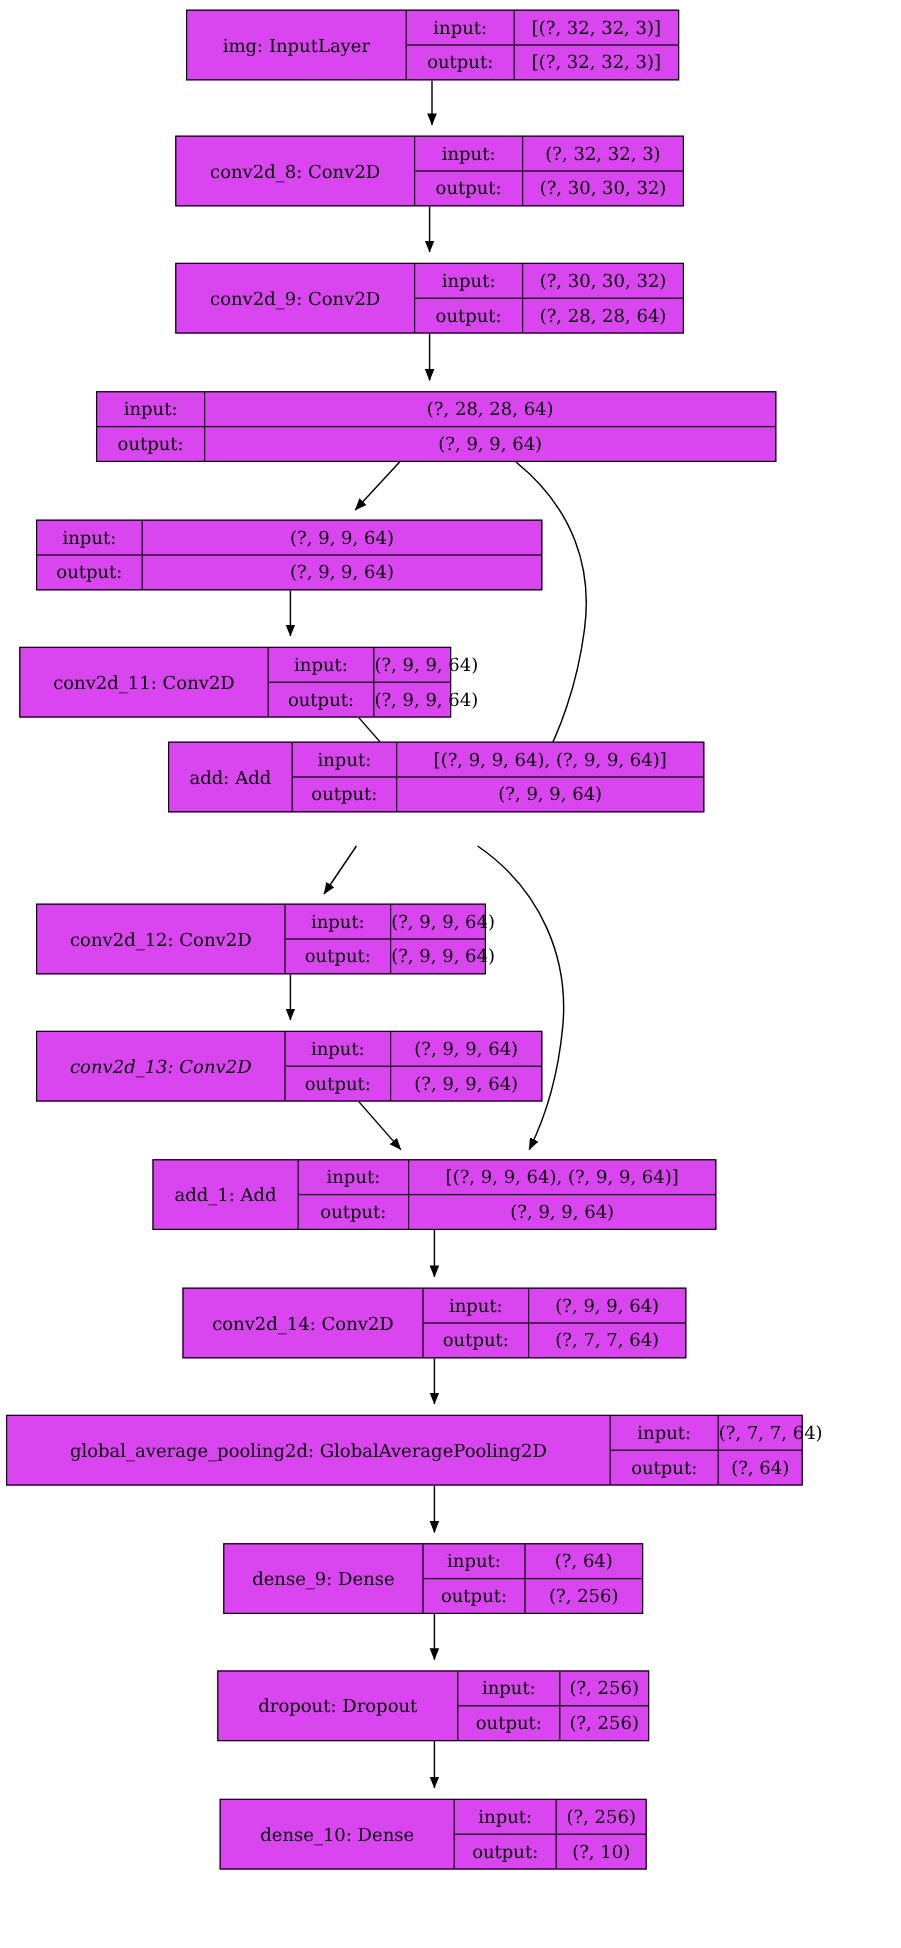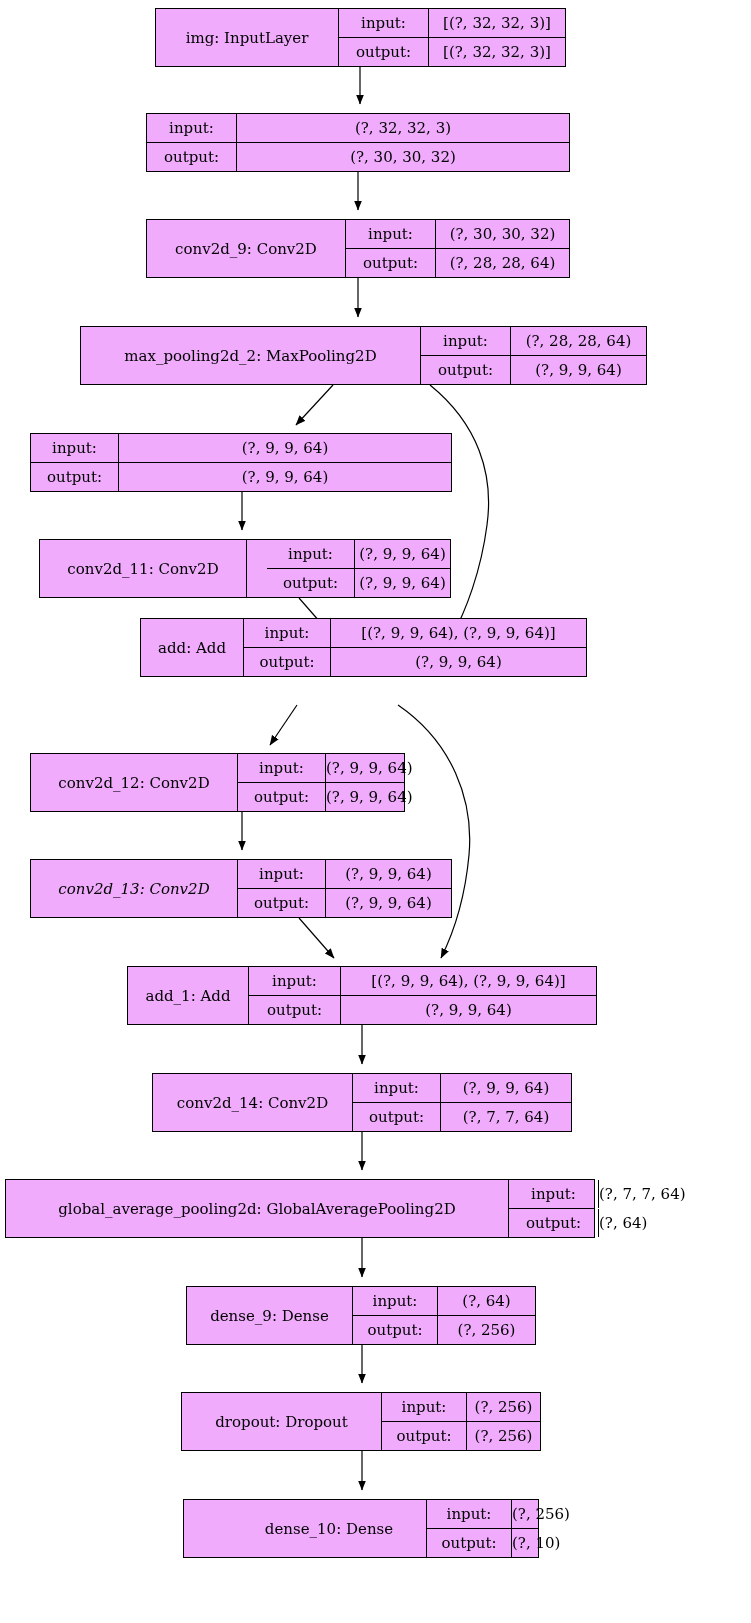--- a/index.html
+++ b/index.html
@@ -6,21 +6,21 @@
   #canvas{
     position:relative;
     width:751px;height:1623px;
     background:#ffffff;
     font-family:"DejaVu Serif","Liberation Serif",serif;
     font-size:15px;color:#000;
   }
   #edges{position:absolute;left:0;top:0;pointer-events:none;}
   .node{
     position:absolute;display:flex;height:59px;box-sizing:border-box;
-    border:1px solid #000;background:#f0abfc;
+    border:1px solid #000;background:#d946ef;
   }
   .title{
     display:flex;align-items:center;justify-content:center;
     border-right:1px solid #000;flex-shrink:0;text-align:center;
     padding:0 4px;box-sizing:border-box;white-space:nowrap;
   }
   .io{flex:1;display:flex;flex-direction:column;min-width:0;}
   .row{flex:1;display:flex;min-width:0;}
   .row.out{border-top:1px solid #000;}
   .lbl{
@@ -68,20 +68,21 @@
         <div class="val">[(?, 32, 32, 3)]</div>
       </div>
       <div class="row out">
         <div class="lbl" style="width:90px;">output:</div>
         <div class="val">[(?, 32, 32, 3)]</div>
       </div>
     </div>
   </div>
 
   <div class="node" style="left:146px;top:113px;width:424px;">
+    <div class="title" style="width:199px;">conv2d_8: Conv2D</div>
     <div class="io">
       <div class="row">
         <div class="lbl" style="width:90px;">input:</div>
         <div class="val">(?, 32, 32, 3)</div>
       </div>
       <div class="row out">
         <div class="lbl" style="width:90px;">output:</div>
         <div class="val">(?, 30, 30, 32)</div>
       </div>
     </div>
@@ -95,21 +96,20 @@
         <div class="val">(?, 30, 30, 32)</div>
       </div>
       <div class="row out">
         <div class="lbl" style="width:90px;">output:</div>
         <div class="val">(?, 28, 28, 64)</div>
       </div>
     </div>
   </div>
 
   <div class="node" style="left:80px;top:326px;width:567px;">
-    <div class="title" style="width:340px;">max_pooling2d_2: MaxPooling2D</div>
     <div class="io">
       <div class="row">
         <div class="lbl" style="width:90px;">input:</div>
         <div class="val">(?, 28, 28, 64)</div>
       </div>
       <div class="row out">
         <div class="lbl" style="width:90px;">output:</div>
         <div class="val">(?, 9, 9, 64)</div>
       </div>
     </div>
@@ -121,21 +121,21 @@
         <div class="lbl" style="width:88px;">input:</div>
         <div class="val">(?, 9, 9, 64)</div>
       </div>
       <div class="row out">
         <div class="lbl" style="width:88px;">output:</div>
         <div class="val">(?, 9, 9, 64)</div>
       </div>
     </div>
   </div>
 
-  <div class="node" style="left:39px;top:539px;width:412px;gap:20px;">
+  <div class="node" style="left:16px;top:539px;width:360px;">
     <div class="title" style="width:207px;">conv2d_11: Conv2D</div>
     <div class="io">
       <div class="row">
         <div class="lbl" style="width:88px;">input:</div>
         <div class="val">(?, 9, 9, 64)</div>
       </div>
       <div class="row out">
         <div class="lbl" style="width:88px;">output:</div>
         <div class="val">(?, 9, 9, 64)</div>
       </div>
@@ -205,21 +205,21 @@
         <div class="lbl" style="width:88px;">input:</div>
         <div class="val">(?, 9, 9, 64)</div>
       </div>
       <div class="row out">
         <div class="lbl" style="width:88px;">output:</div>
         <div class="val">(?, 7, 7, 64)</div>
       </div>
     </div>
   </div>
 
-  <div class="node" style="left:5px;top:1179px;width:590px;">
+  <div class="node" style="left:5px;top:1179px;width:664px;">
     <div class="title" style="width:503px;">global_average_pooling2d: GlobalAveragePooling2D</div>
     <div class="io">
       <div class="row">
         <div class="lbl" style="width:90px;">input:</div>
         <div class="val">(?, 7, 7, 64)</div>
       </div>
       <div class="row out">
         <div class="lbl" style="width:90px;">output:</div>
         <div class="val">(?, 64)</div>
       </div>
@@ -247,21 +247,21 @@
         <div class="lbl" style="width:85px;">input:</div>
         <div class="val">(?, 256)</div>
       </div>
       <div class="row out">
         <div class="lbl" style="width:85px;">output:</div>
         <div class="val">(?, 256)</div>
       </div>
     </div>
   </div>
 
-  <div class="node" style="left:183px;top:1499px;width:356px;padding-left:48px;">
+  <div class="node" style="left:183px;top:1499px;width:356px;">
     <div class="title" style="width:195px;">dense_10: Dense</div>
     <div class="io">
       <div class="row">
         <div class="lbl" style="width:85px;">input:</div>
         <div class="val">(?, 256)</div>
       </div>
       <div class="row out">
         <div class="lbl" style="width:85px;">output:</div>
         <div class="val">(?, 10)</div>
       </div>

